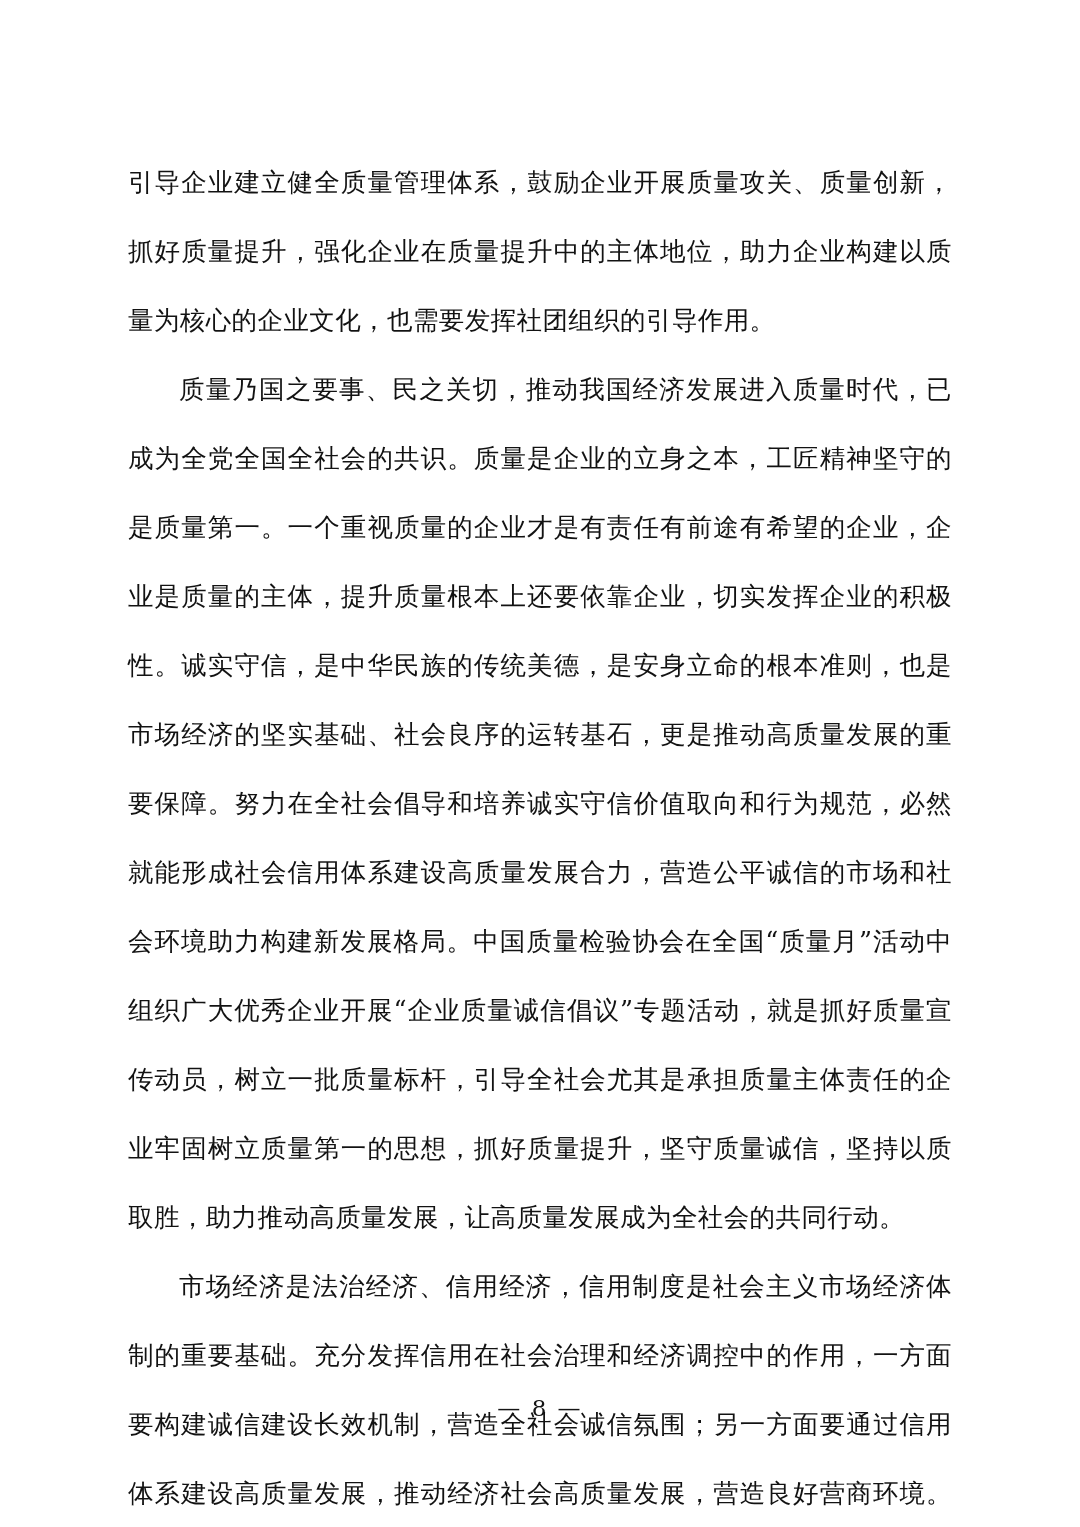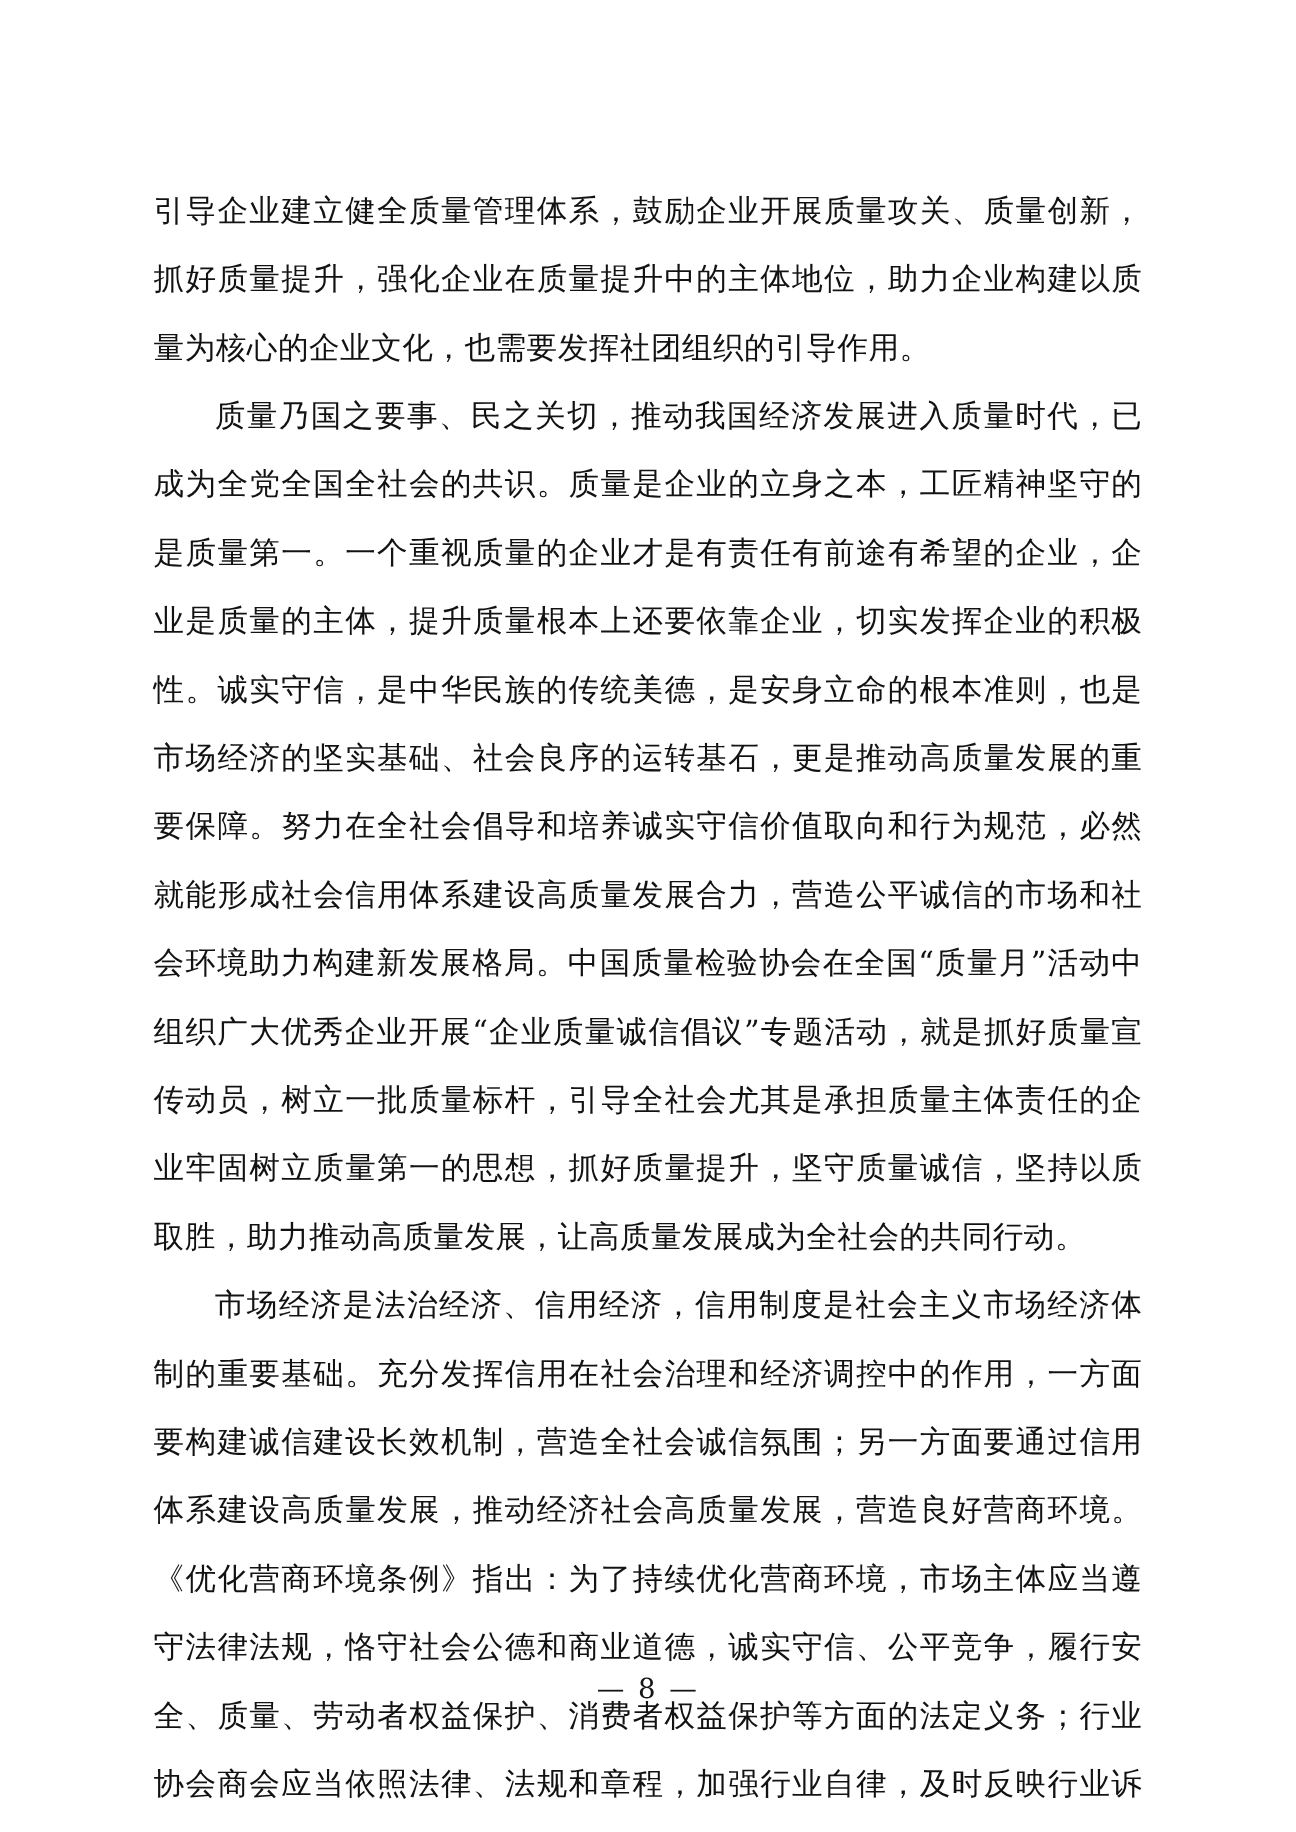--- a/index.html
+++ b/index.html
@@ -25,21 +25,21 @@
   }
   .text-column {
     position: absolute;
     left: 128px;
     top: 148px;
     width: 824px;
   }
   .para {
     margin: 0 0 0 0;
     font-size: 25.5px;
-    line-height: 57px;
+    line-height: 69px;
     text-align: justify;
     text-justify: inter-ideograph;
     letter-spacing: 0.4px;
     color: #121212;
     font-family: "DejaVu Serif", "Liberation Serif", serif;
   }
   .para.indent {
     text-indent: 51px;
   }
   .page-number {

